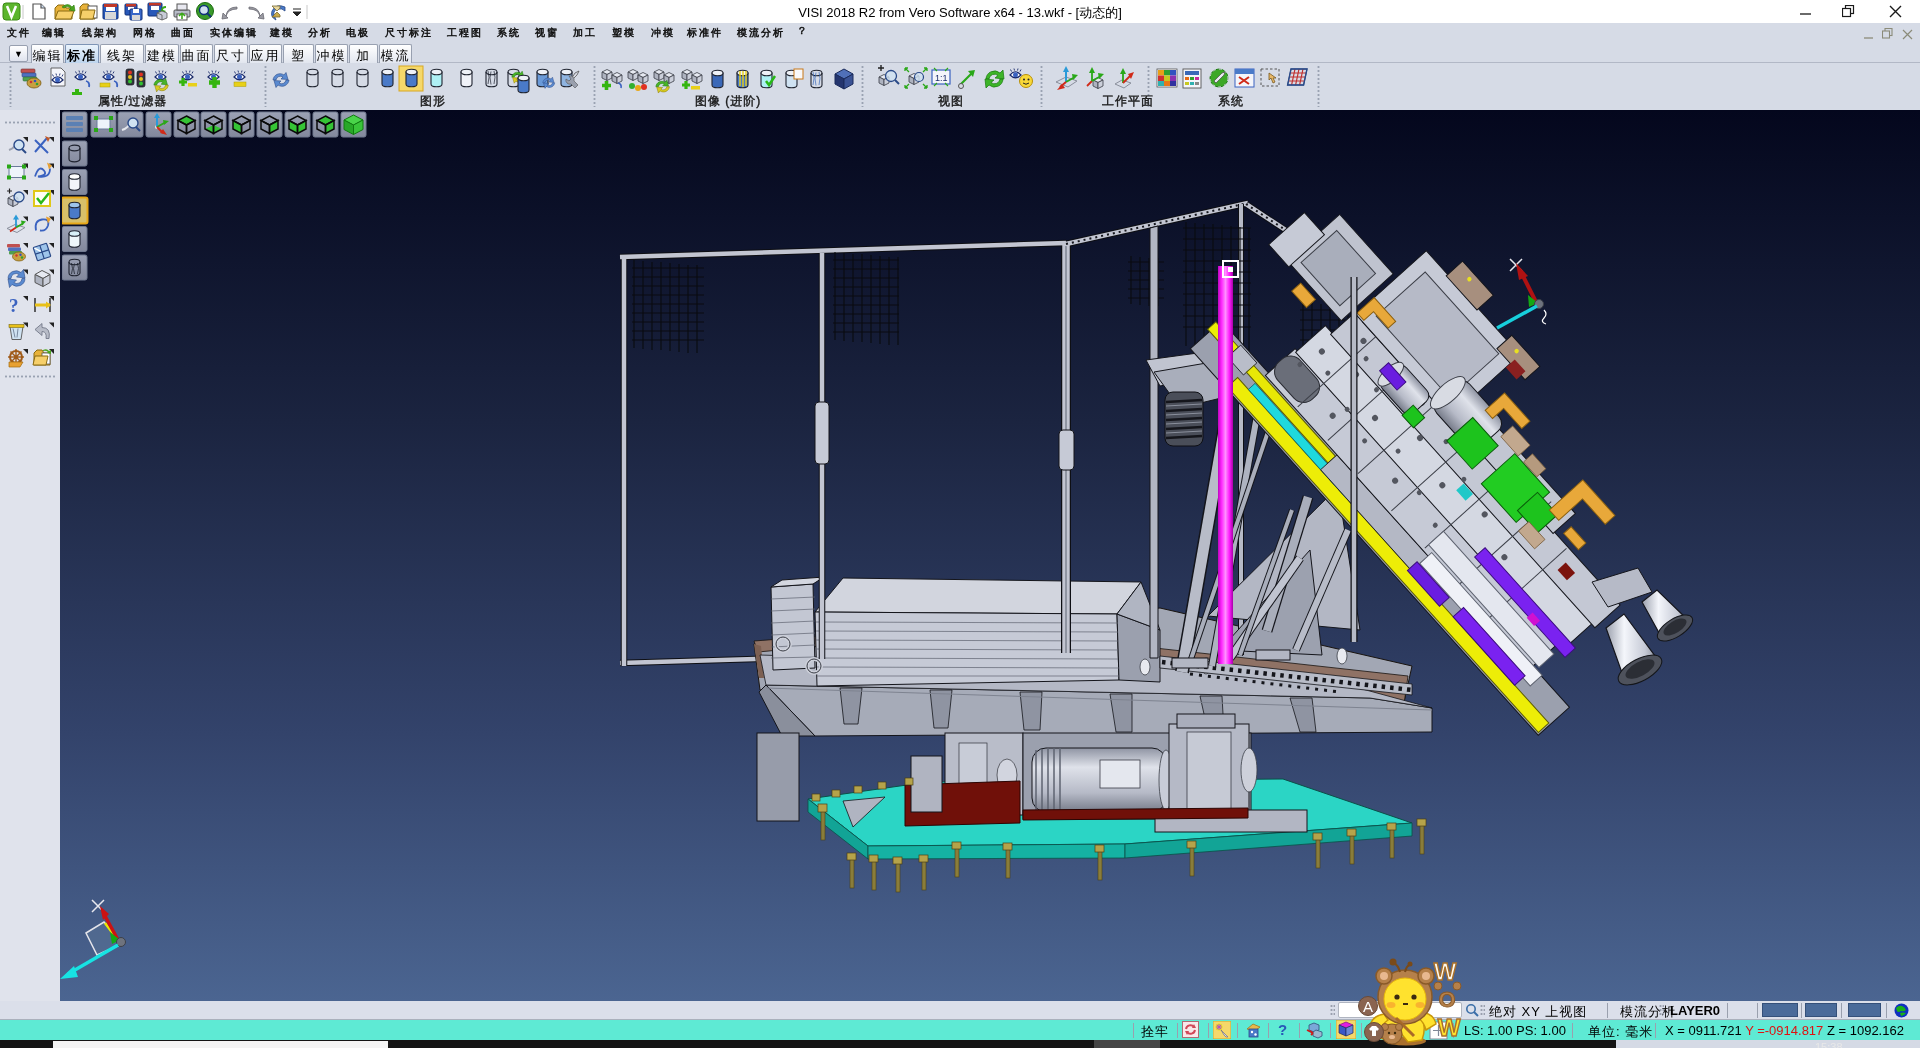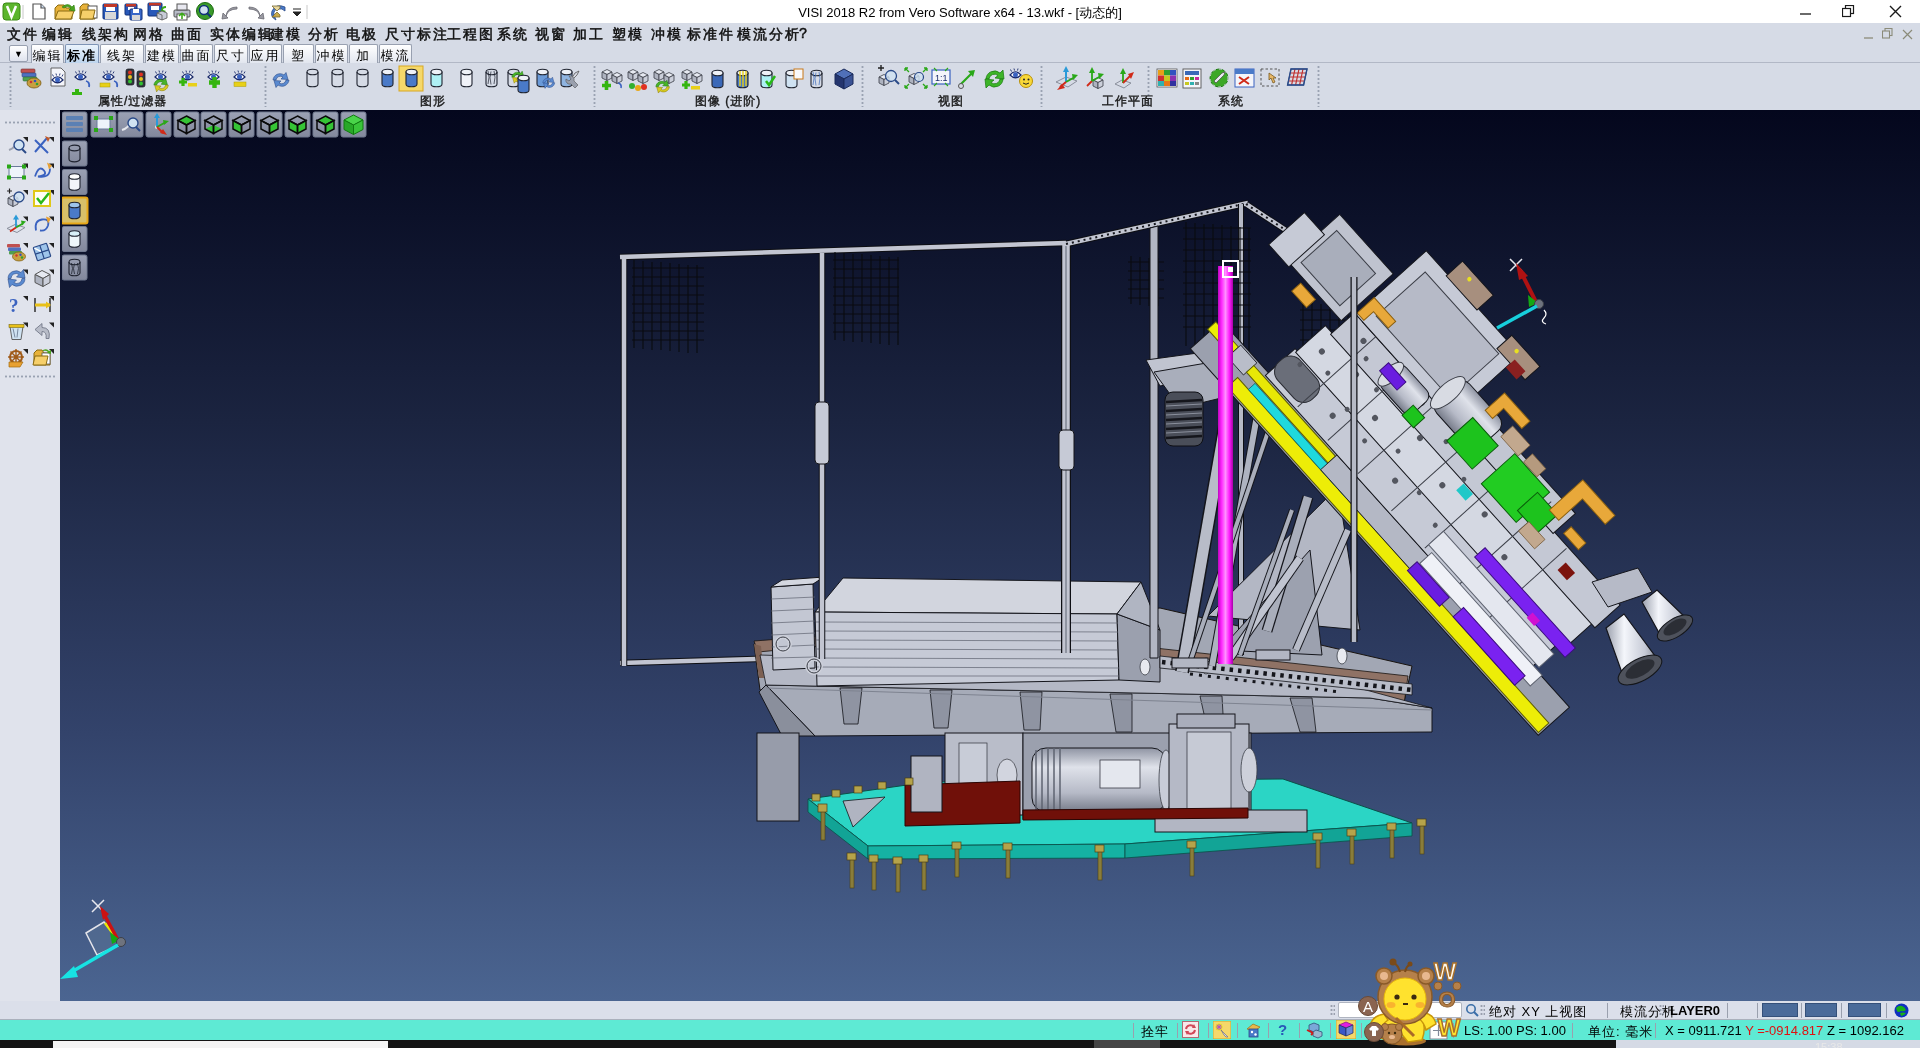--- a/index.html
+++ b/index.html
@@ -5,21 +5,21 @@
   * { margin:0; padding:0; box-sizing:border-box; }
   html,body { width:1920px; height:1048px; overflow:hidden;
     font-family:"Liberation Sans", sans-serif; background:#000; }
   #app { position:relative; width:1920px; height:1048px; background:#d5dae5; }
   .abs { position:absolute; }
 
   #titlebar { position:absolute; left:0; top:0; width:1920px; height:23px; background:#ffffff; }
   #title { position:absolute; left:0; top:4px; width:100%; text-align:center; font-size:13px; color:#000; }
 
   #menubar { position:absolute; left:0; top:23px; width:1920px; height:20px; background:#d6dbe6; }
-  .menu-item { position:absolute; top:3px; font-size:14px; color:#101010; letter-spacing:2px; white-space:nowrap;font-family:Liberation Mono, monospace; -webkit-text-stroke:0.5px #101010; }
+  .menu-item { position:absolute; top:3px; font-size:10px; color:#101010; letter-spacing:2px; white-space:nowrap;font-family:Liberation Mono, monospace; -webkit-text-stroke:0.5px #101010; }
 
   #tabrow { position:absolute; left:0; top:43px; width:1920px; height:20px; background:#d6dbe6; border-bottom:1px solid #b2b8c6; }
   .tab { position:absolute; top:1px; height:19px; font-size:13px; color:#000; text-align:center;
     background:linear-gradient(#ffffff,#e2e6ef); border:1px solid #98a0b0; border-bottom:none;
     border-radius:2px 2px 0 0; padding-top:2px; letter-spacing:2px; }
   .tab.sel { background:linear-gradient(#eaf3fc,#bdd5ee); font-weight:bold; border-color:#7e94b5; }
   #tabdrop { position:absolute; left:9px; top:2px; width:19px; height:17px; background:linear-gradient(#fff,#dfe3ee);
     border:1px solid #98a0b0; border-radius:2px; font-size:9px; text-align:center; line-height:16px; color:#000; }
 
   #toolbar { position:absolute; left:0; top:63px; width:1920px; height:47px; background:#d6dbe6; }

